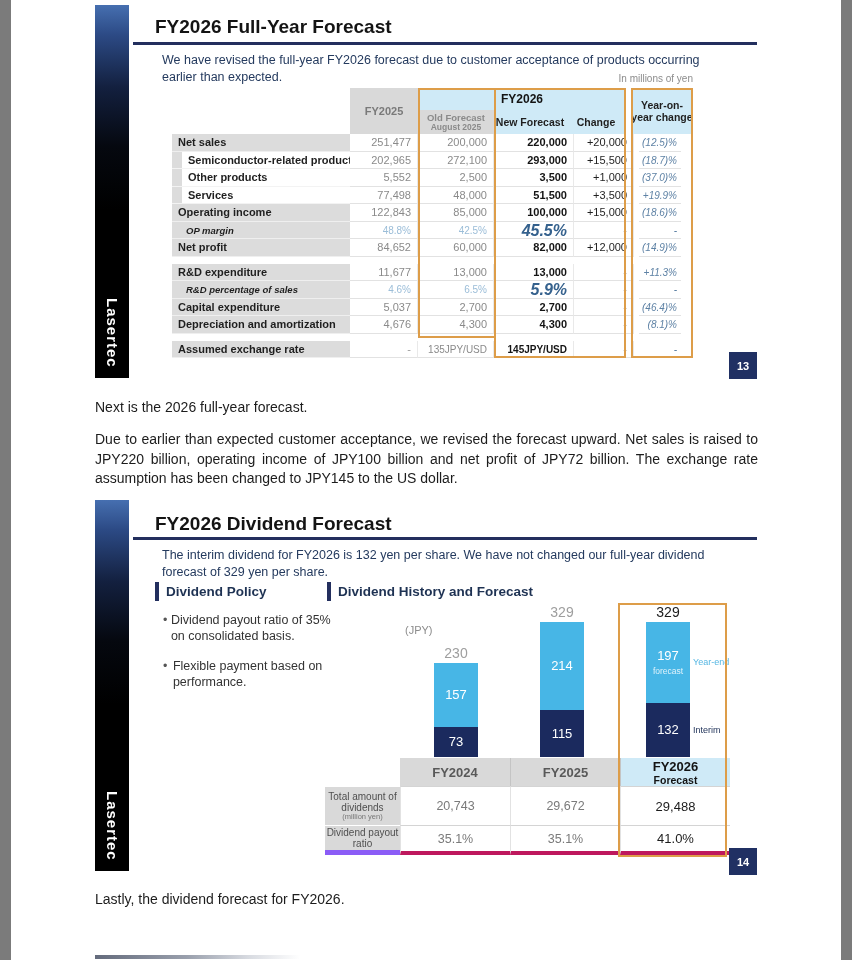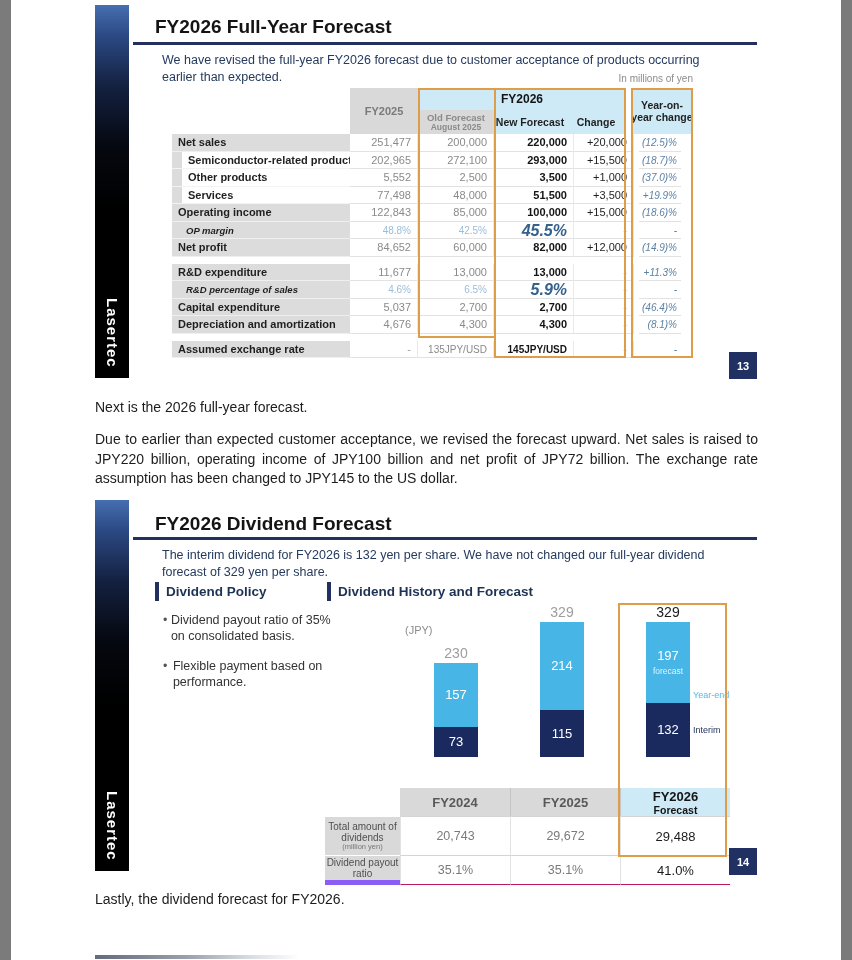--- a/index.html
+++ b/index.html
@@ -75,40 +75,40 @@
   .bullets { position:absolute; left:163px; top:112px; width:170px; }
   .bullet { display:flex; font-size:12.5px; color:#333; line-height:1.3; margin-bottom:13px; }
   .bullet .dot { width:14px; color:#555; }
   .jpy-label { position:absolute; left:405px; top:108px; font-size:11px; color:#8c8c8c;margin-top:16px; }
 
   .bar-seg { position:absolute; width:44px; }
   .seg-label { position:absolute; width:44px; text-align:center; color:#fff; font-size:13px; }
   .seg-note { font-size:8.5px; color:#dff2fb; margin-top:1px; }
   .total-label { position:absolute; width:80px; text-align:center; font-size:14px; }
   .anno { position:absolute; font-size:9px; }
-  #anno-yearend { left:693px; top:157px; color:#56b7e3;margin-top:33px; }
+  #anno-yearend { left:693px; top:157px; color:#56b7e3; }
   #anno-interim { left:693px; top:225px; color:#24365c; }
 
-  #dtable { position:absolute; left:325px; top:258px; font-size:12.5px;margin-top:30px; }
+  #dtable { position:absolute; left:325px; top:258px; font-size:12.5px; }
   .dhdr { display:flex; margin-left:75px; height:28px; }
   .dh { width:110px; display:flex; flex-direction:column; align-items:center; justify-content:center;
     background:#d9d9d9; color:#595959; font-weight:bold; font-size:13px; border-left:1px solid #c4c4c4; }
   .dh:first-child { border-left:none; }
   .dh.hl { background:#cfeaf7; color:#141414; }
   .dh .sub2 { font-size:10.5px; line-height:1; margin-top:1px; }
   .drow { display:flex; }
   .dl { width:75px; background:#d9d9d9; color:#4f4f4f; font-size:10px; line-height:1.12; font-weight:normal;
     display:flex; flex-direction:column; align-items:center; justify-content:center; text-align:center;
     border-top:1px solid #fff; }
   .dl .tiny { font-size:7.5px; color:#767676; }
   .dv { width:110px; display:flex; align-items:center; justify-content:center; color:#7a7a7a;
     border-top:1px solid #d4d4d4; border-left:1px solid #e2e2e2; background:#fff; }
   .dv.hl { color:#1c1c1c; font-size:13px; }
   .drow.r1 .dv, .drow.r1 .dl { height:39px; }
-  .drow.r2 .dv, .drow.r2 .dl { height:30px; border-bottom:1px solid #be185d; }
+  .drow.r2 .dv, .drow.r2 .dl { height:30px; border-bottom:4px solid #be185d; }
   .drow.r2 .dl { border-bottom:5px solid #8b5cf6; }
   #or-div { position:absolute; left:618px; top:103px; width:109px; height:254px; border:2px solid #dd9d49; pointer-events:none; }
 
   .para { position:absolute; left:95px; width:663px; font-size:14px; color:#1c1c1c; line-height:19.5px; }
   #para1 { top:398px; } #para2 { top:430px; text-align:justify; } #para3 { top:890px; }
   .next-sliver { position:absolute; left:95px; top:955px; width:205px; height:4px;
     background:linear-gradient(90deg,#646b7c,#9aa0ad 45%,#d8dbe1 75%,rgba(255,255,255,0)); }
 </style>
 </head>
 <body>

